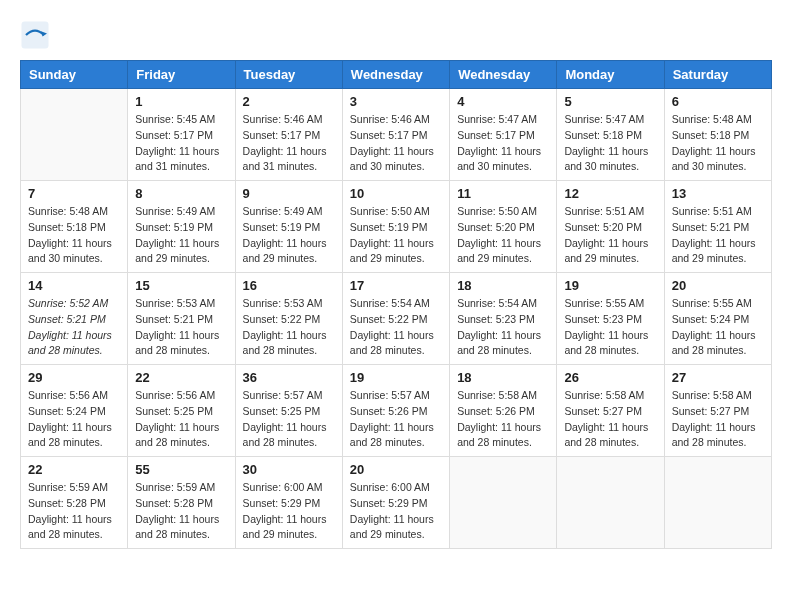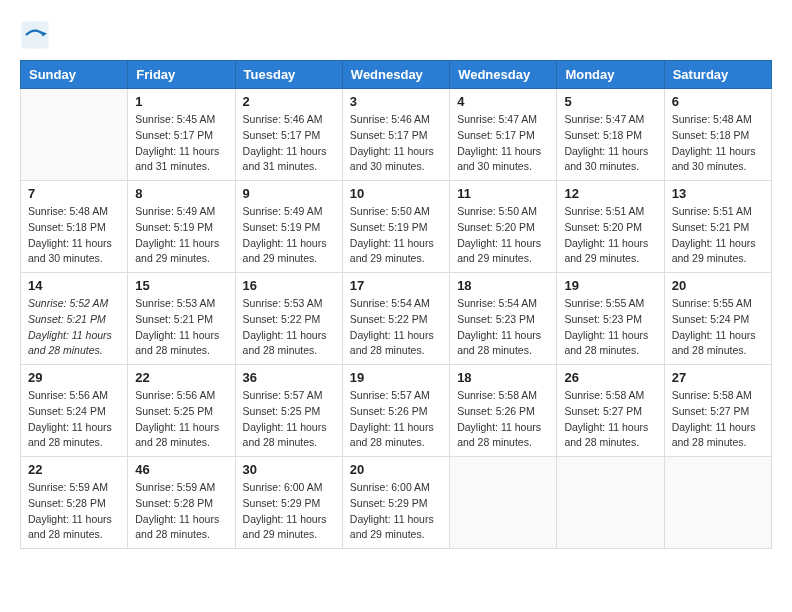--- a/index.html
+++ b/index.html
@@ -321,21 +321,21 @@
       </tr>
       <tr class="week-row">
         <td>
           <div class="day-num">22</div>
           <div class="day-info" style="white-space: pre-line;">Sunrise: 5:59 AM
 Sunset: 5:28 PM
 Daylight: 11 hours
 and 28 minutes.</div>
         </td>
         <td>
-          <div class="day-num">46</div>
+          <div class="day-num">55</div>
           <div class="day-info" style="white-space: pre-line;">Sunrise: 5:59 AM
 Sunset: 5:28 PM
 Daylight: 11 hours
 and 28 minutes.</div>
         </td>
         <td>
           <div class="day-num">30</div>
           <div class="day-info" style="white-space: pre-line;">Sunrise: 6:00 AM
 Sunset: 5:29 PM
 Daylight: 11 hours

